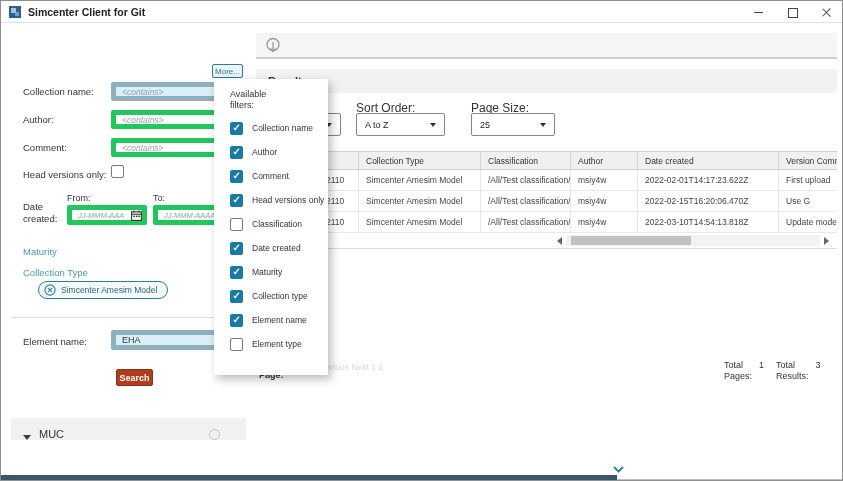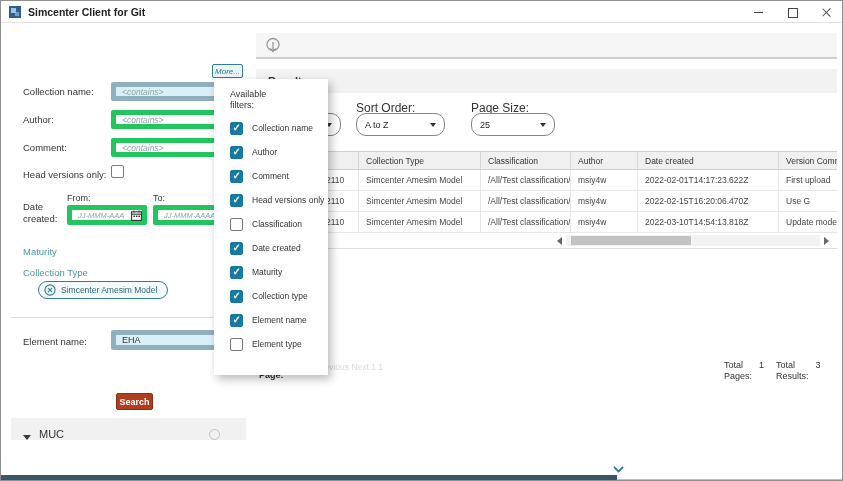--- a/index.html
+++ b/index.html
@@ -30,41 +30,41 @@
   .lp-icons { margin-left:auto; display:flex; align-items:center; gap:14px; padding-right:14px; }
   .lp-icons svg { display:block; }
   .field-label { position:absolute; left:22px; font-size:9.5px; color:#333; }
   .tealtxt { color: var(--label-teal, #4e96aa); }
   input.txt { position:absolute; height:19px; border:5px solid #22c55e; border-radius:2px; font-size:8.5px; padding:0 6px; color:#333; font-family:Liberation Sans, sans-serif; background:#fff; }
   input.txt::placeholder { font-style:italic; color:#8fa6ad; }
   input.hl { background: var(--input-hl, #d9f0f8); border-color:#8fb0bc; }
   .cb { width:13px; height:13px; border:1px solid #7a7a7a; border-radius:2px; background:#fff; display:inline-block; position:relative; }
   .cb.checked { background: var(--check-blue, #1879a3); border-color: var(--check-blue, #1879a3); }
   .cb.checked::after { content:"\2713"; position:absolute; left:1.5px; top:-0.5px; color:#fff; font-size:10px; font-weight:bold; }
-  .more-btn { position:absolute; left:211px; top:63px; width:31px; height:14px; background:#eaf4f7; border:1px solid var(--accent,#2e7d90); color:var(--accent,#2e7d90); font-size:8px; font-family:"Liberation Sans",sans-serif; border-radius:2px; padding:0; line-height:11px;font-style:italic; }
+  .more-btn { position:absolute; left:211px; top:63px; width:31px; height:14px; background:#eaf4f7; border:1px solid var(--accent,#2e7d90); color:var(--accent,#2e7d90); font-size:8px; font-family:"Liberation Sans",sans-serif; border-radius:2px; padding:0; line-height:11px; }
   .chip { position:absolute; left:37px; top:280px; height:18px; border:1.5px solid var(--accent,#2e7d90); border-radius:10px; background:#f4fafc; display:flex; align-items:center; gap:5px; padding:0 10px 0 5px; }
   .chip-label { font-size:8.5px; color:#2c6576; white-space:nowrap; }
   .divider { position:absolute; left:10px; top:316px; width:235px; height:1px; background:#ddd; }
-  .search-btn { position:absolute; left:115px; top:392px; width:37px; height:17px; background:var(--search-red,#b23c1e); border:1px solid #8c2f17; border-radius:2px; color:#fff; font-size:9px; font-weight:bold; font-family:"Liberation Sans",sans-serif; line-height:14px; padding:0; }
+  .search-btn { position:absolute; left:115px; top:368px; width:37px; height:17px; background:var(--search-red,#b23c1e); border:1px solid #8c2f17; border-radius:2px; color:#fff; font-size:9px; font-weight:bold; font-family:"Liberation Sans",sans-serif; line-height:14px; padding:0; }
   .muc-header { position:absolute; left:10px; top:417px; width:235px; height:22px; background:#f1f1f1; display:flex; align-items:flex-end; }
   .muc-title { font-size:11px; color:#333; }
   .ring { margin-left:auto; margin-right:26px; width:11px; height:11px; border:1.5px solid #c2c2c2; border-radius:50%; }
 
   
   .popup { position:absolute; left:213px; top:78px; width:114px; height:296px; background:#fff; box-shadow:3px 4px 9px rgba(0,0,0,.28); z-index:20; padding:10px 0 0 16px; }
   .popup-title { font-size:9px; color:#333; width:58px; line-height:1.25; margin-bottom:10px; }
   .filter-item { display:flex; align-items:center; gap:9px; height:13px; margin-bottom:11px; }
   .filter-item .cb-label { font-size:8.5px; color:#333; white-space:nowrap; }
 
   
   .toolbar { position:absolute; left:255px; top:32px; width:581px; height:26px; background:#f5f5f5; border-bottom:2px solid #cfcfcf; display:flex; align-items:center; padding-left:9px; }
   .results-header { position:absolute; left:255px; top:68px; width:581px; height:24px; background:#f2f2f2; display:flex; align-items:center; padding-left:12px; }
   .results-title { font-size:11px; font-weight:bold; color:#333; }
   .ctl-label { position:absolute; top:100px; font-size:12px; color:#333; }
-  .ddl { position:absolute; top:112px; height:23px; background:#fff; border:1px solid #858585; border-radius:10px; display:flex; align-items:center; justify-content:space-between; padding:0 8px; font-size:9px; color:#222; }
+  .ddl { position:absolute; top:112px; height:23px; background:#fff; border:1px solid #858585; border-radius:2px; display:flex; align-items:center; justify-content:space-between; padding:0 8px; font-size:9px; color:#222; }
   .dd-caret { width:0; height:0; border-left:3.5px solid transparent; border-right:3.5px solid transparent; border-top:4.5px solid #333; }
 
   .tbl { position:absolute; left:258px; top:150px; width:578px; overflow:hidden; }
   .tbl-hrow { display:flex; height:19px; background:#f0f0f0; border-top:1px solid #cfcfcf; border-bottom:1px solid #cfcfcf; }
   .tbl-hrow > div { font-size:8.5px; color:#333; display:flex; align-items:center; padding-left:7px; border-right:1px solid #d6d6d6; flex:none; white-space:nowrap; overflow:hidden; }
   .tbl-row { display:flex; height:21px; background:#fff; border-bottom:1px solid #e8e8e8; }
   .tbl-row > div { font-size:8.5px; color:#444; display:flex; align-items:center; padding-left:7px; border-right:1px solid #e6e6e6; flex:none; white-space:nowrap; overflow:hidden; }
   .c0 { width:100px; } .c1 { width:122px; } .c2 { width:90px; } .c3 { width:67px; } .c4 { width:141px; } .c5 { width:140px; border-right:none !important; }
   .tbl-row > .c0 { padding-left:67px; }
   .hscroll { position:absolute; left:556px; top:233px; width:272px; height:13px; display:flex; align-items:center; }

